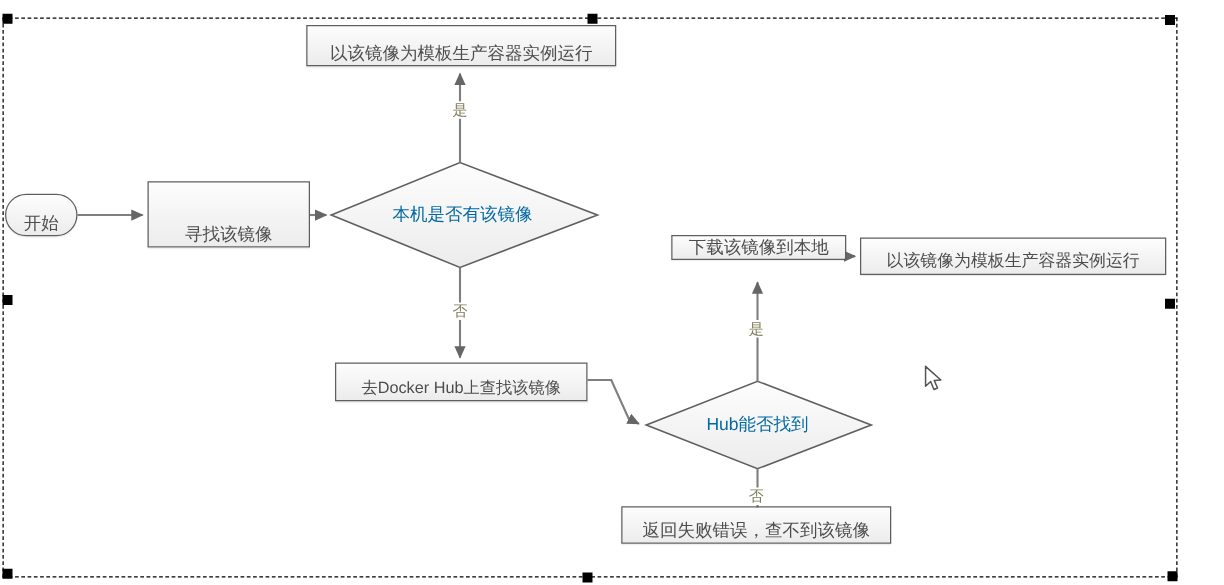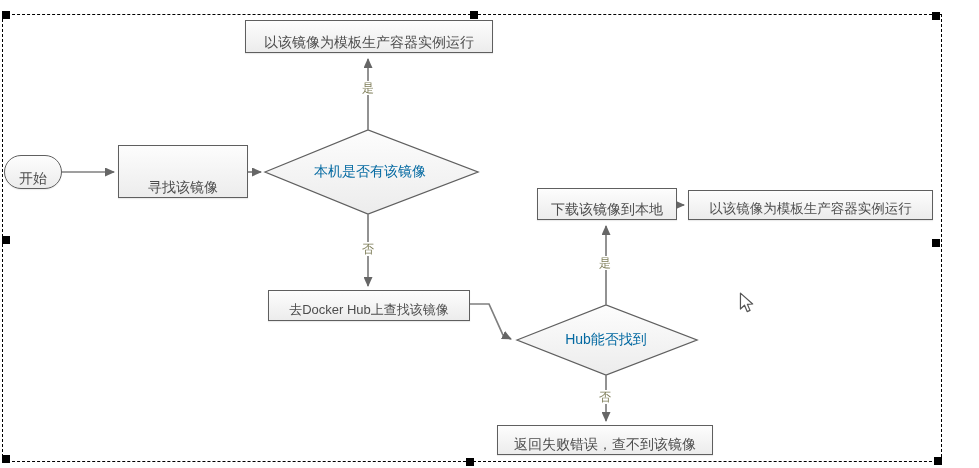--- a/index.html
+++ b/index.html
@@ -26,23 +26,23 @@
     color:#4d4d4d;font-size:14px;line-height:1.45;
     display:flex;flex-direction:column;align-items:center;justify-content:flex-end;
     text-align:center;white-space:nowrap;
     box-shadow:0 1px 1px rgba(0,0,0,0.08);
   }
   .terminator{border-radius:17px;}
   .n-start{left:4px;top:155px;width:58px;height:34px;}
   .n-find-local{left:118px;top:145px;width:130px;height:53px;}
   .n-run-top{left:245px;top:20px;width:248px;height:33px;}
   .n-search-hub{left:268px;top:290px;width:202px;height:31px;font-size:13px;}
-  .n-download{left:537px;top:188px;width:140px;height:32px;}
+  .n-download{left:537px;top:188px;width:140px;height:20px;}
   .n-run-right{left:688px;top:190px;width:245px;height:30px;font-size:13.5px;}
-  .n-fail{left:497px;top:425px;width:216px;height:30px;}
+  .n-fail{left:497px;top:405px;width:216px;height:30px;}
   
   .diamond-label{
     position:absolute;color:#0369a1;font-size:14px;text-align:center;white-space:nowrap;
     display:flex;align-items:center;justify-content:center;
   }
   .dl-has-local{left:285px;top:160px;width:170px;height:24px;}
   .dl-hub-found{left:530px;top:328px;width:152px;height:24px;}
   
   .edge-label{
     position:absolute;font-size:12px;color:#7e7d58;background:#ffffff;

